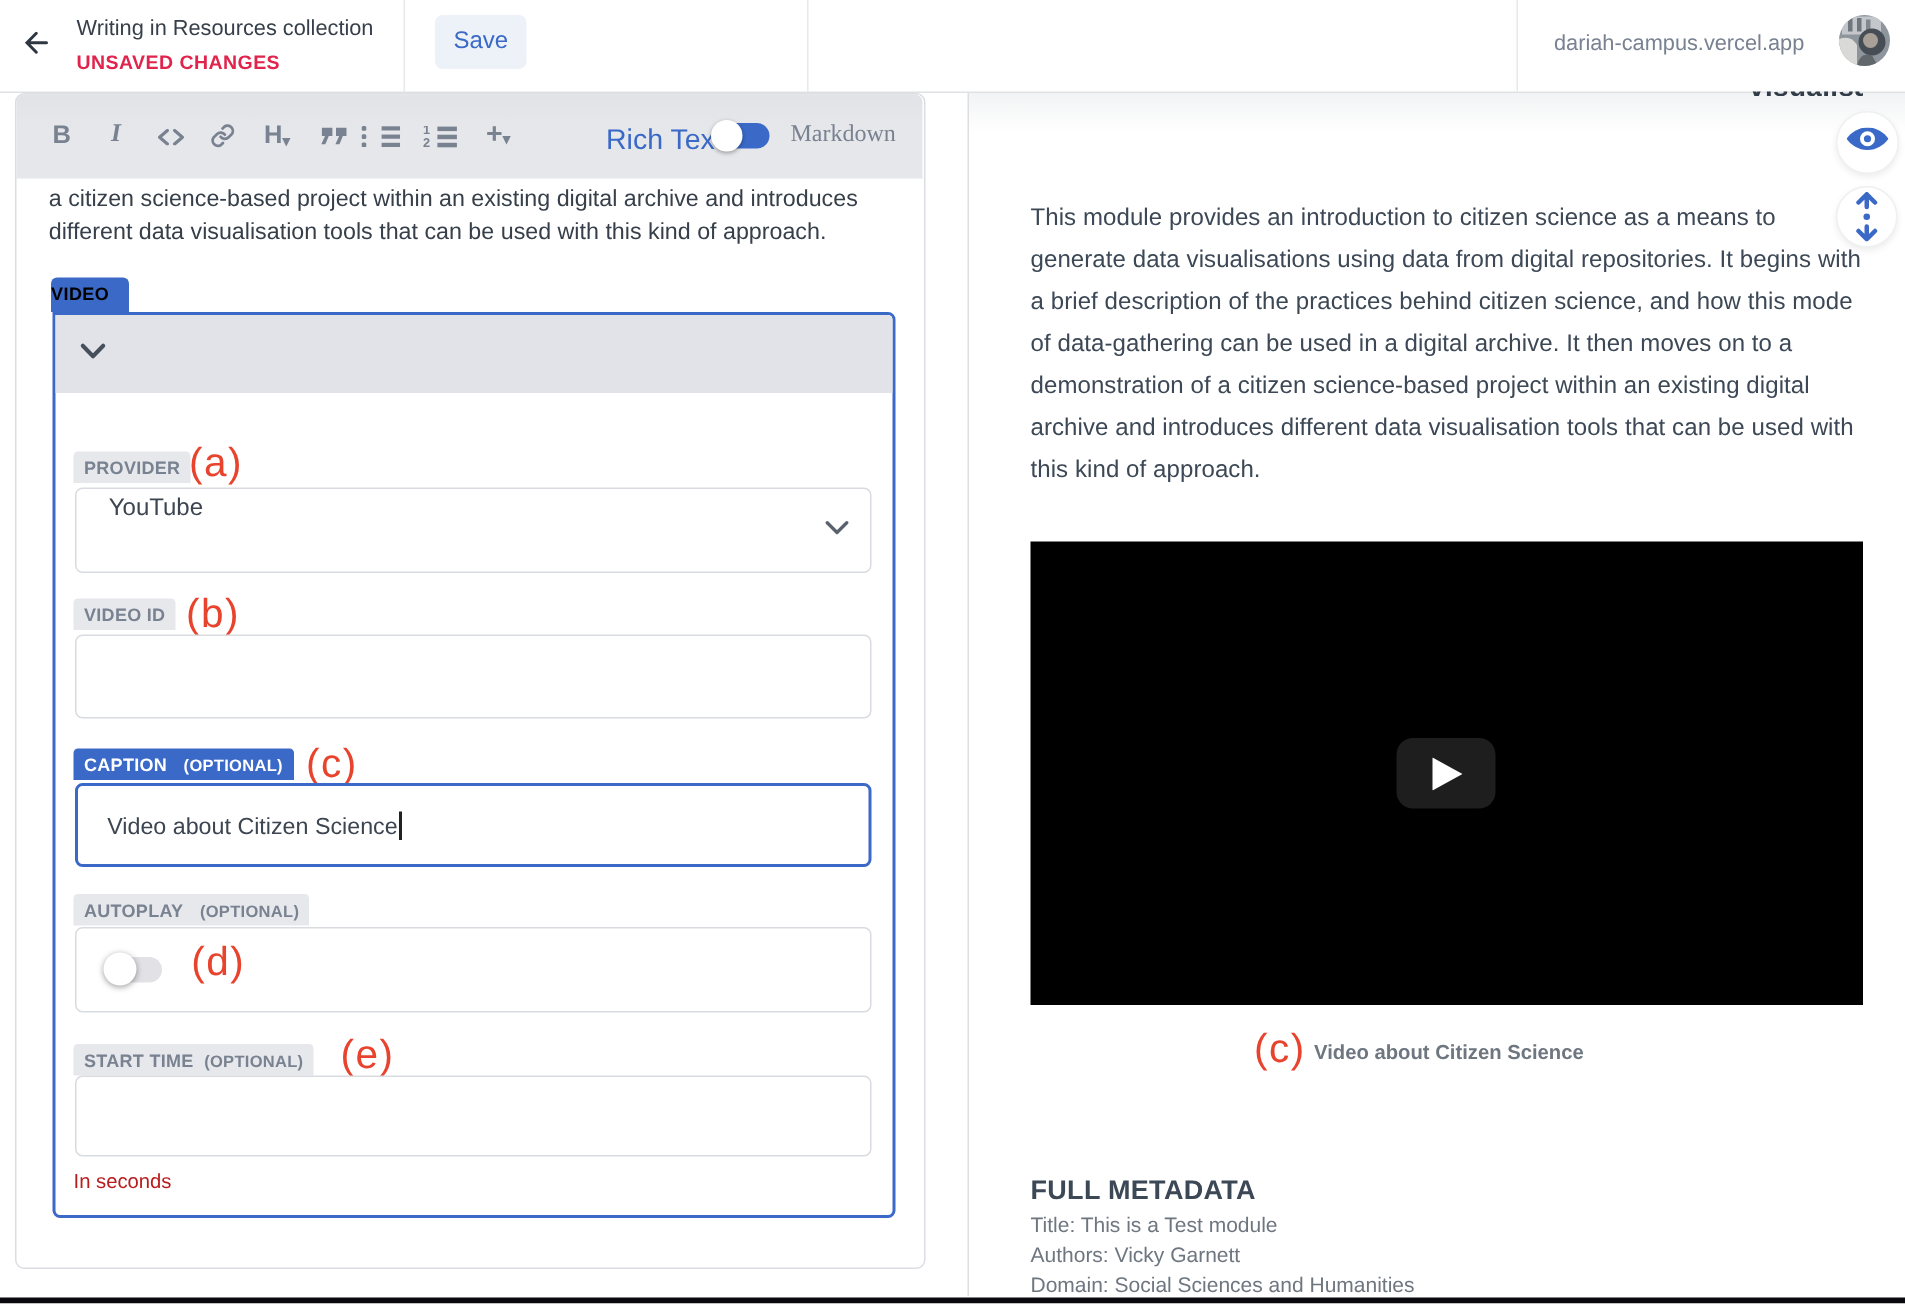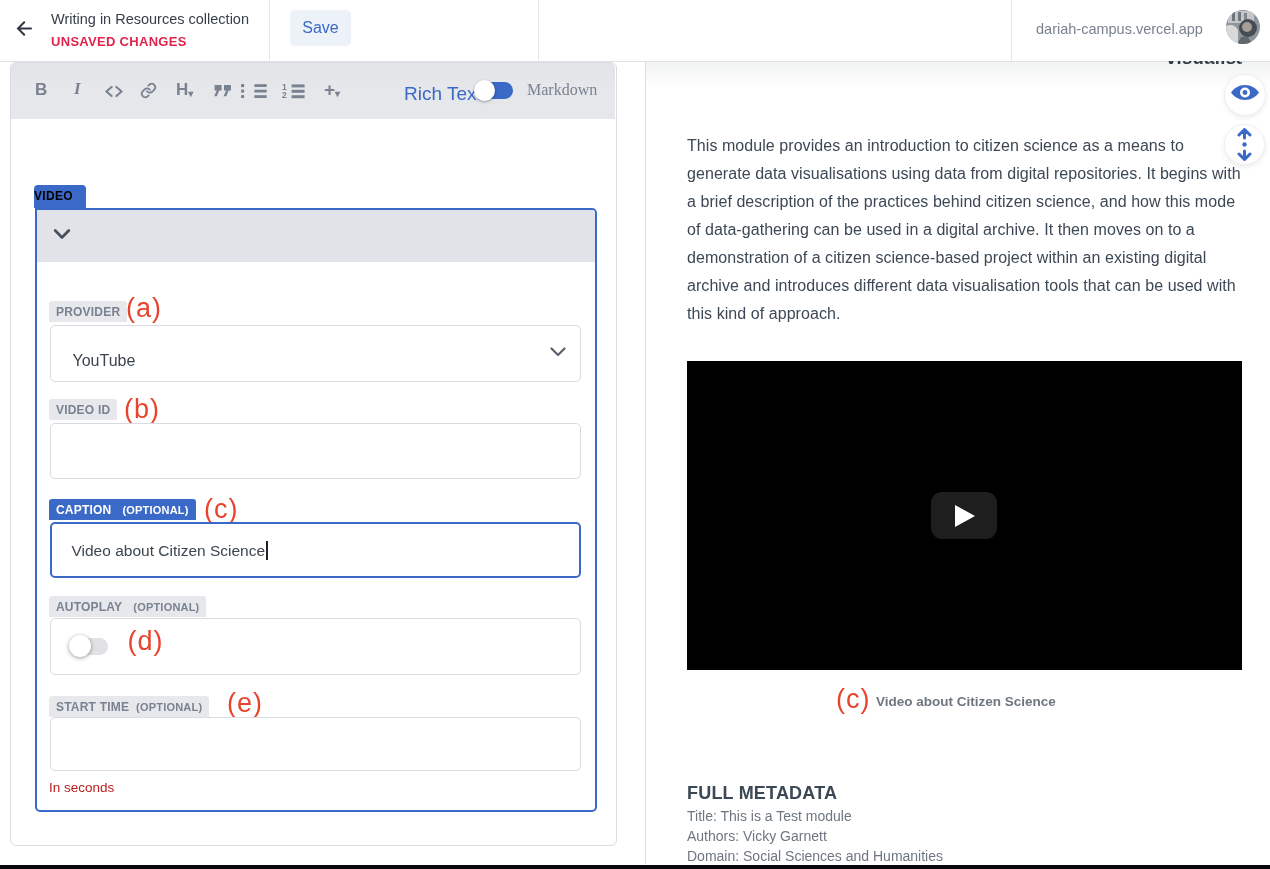--- a/index.html
+++ b/index.html
@@ -87,35 +87,36 @@
         <rect x="9.6" y="5.8" width="13" height="3" fill="#798291"></rect>
         <rect x="9.6" y="11.2" width="13" height="3" fill="#798291"></rect>
     </svg>
     <div class="abs" style="left:313px;top:16px;font-size:19px;font-weight:bold;">+<span style="font-size:10px;vertical-align:-1px;">▾</span></div>
     <div class="abs" style="left:393px;top:20px;font-size:19px;font-weight:normal;color:#3a69c7;">Rich Text</div>
     <div class="abs" style="left:464px;top:19px;width:38px;height:17px;background:#3a69c7;border-radius:9px;"></div>
     <div class="abs" style="left:463px;top:17px;width:21px;height:21px;background:#fff;border-radius:50%;box-shadow:0 1px 3px rgba(0,0,0,.35);"></div>
     <div class="abs" style="left:516px;top:18px;font-size:16px;color:#798291;font-family:Liberation Serif, serif;">Markdown</div>
   </div>
 
+  <div class="abs" style="left:21.5px;top:59px;width:566px;font-size:15.5px;line-height:22px;color:#37404a;">a citizen science-based project within an existing digital archive and introduces different data visualisation tools that can be used with this kind of approach.</div>
 
   <div class="abs" style="left:23px;top:122px;width:52px;height:23px;background:#3a69c7;border-radius:4px 4px 0 0;color:#000000;font-size:12px;font-weight:bold;letter-spacing:.3px;line-height:23px;">VIDEO</div>
 
   <div class="abs" style="left:24px;top:145px;width:562px;height:604px;border:2px solid #3a69c7;border-radius:0 5px 5px 5px;background:#fff;">
 
     <div class="abs" style="left:0;top:0;width:558px;height:52px;background:#e2e3e8;border-radius:0 3px 0 0;">
       <svg class="abs" style="left:16px;top:18px;" width="18" height="13" viewBox="0 0 18 13">
           <path d="M2.2 2.5 L9 9.5 L15.8 2.5" stroke="#46505c" stroke-width="2.7" fill="none" stroke-linecap="round" stroke-linejoin="round"></path>
         </svg>
     </div>
 
     <div class="chip" style="left:12px;top:91px;">PROVIDER</div>
     <div class="note" style="left:89px;top:83px;">(a)</div>
     <div class="inp" style="left:12.5px;top:115px;width:531px;height:57px;">
-      <div class="abs" style="left:22px;top:26px;font-size:16px;color:#3c4550;">YouTube</div>
+      <div class="abs" style="left:22px;top:4px;font-size:16px;color:#3c4550;">YouTube</div>
       <svg class="abs" style="right:14px;top:21px;" width="16" height="10" viewBox="0 0 16 10">
           <path d="M1.5 1.5 L8 8 L14.5 1.5" stroke="#5a626e" stroke-width="2.2" fill="none" stroke-linecap="round" stroke-linejoin="round"></path>
         </svg>
     </div>
 
     <div class="chip" style="left:12px;top:189px;">VIDEO ID</div>
     <div class="note" style="left:87px;top:184px;">(b)</div>
     <div class="inp" style="left:12.5px;top:213px;width:531px;height:56px;"></div>
 
     <div class="chip blue" style="left:12px;top:289px;">CAPTION<span style="display:inline-block;width:11px;"></span><span style="font-size:11px;">(OPTIONAL)</span></div>

